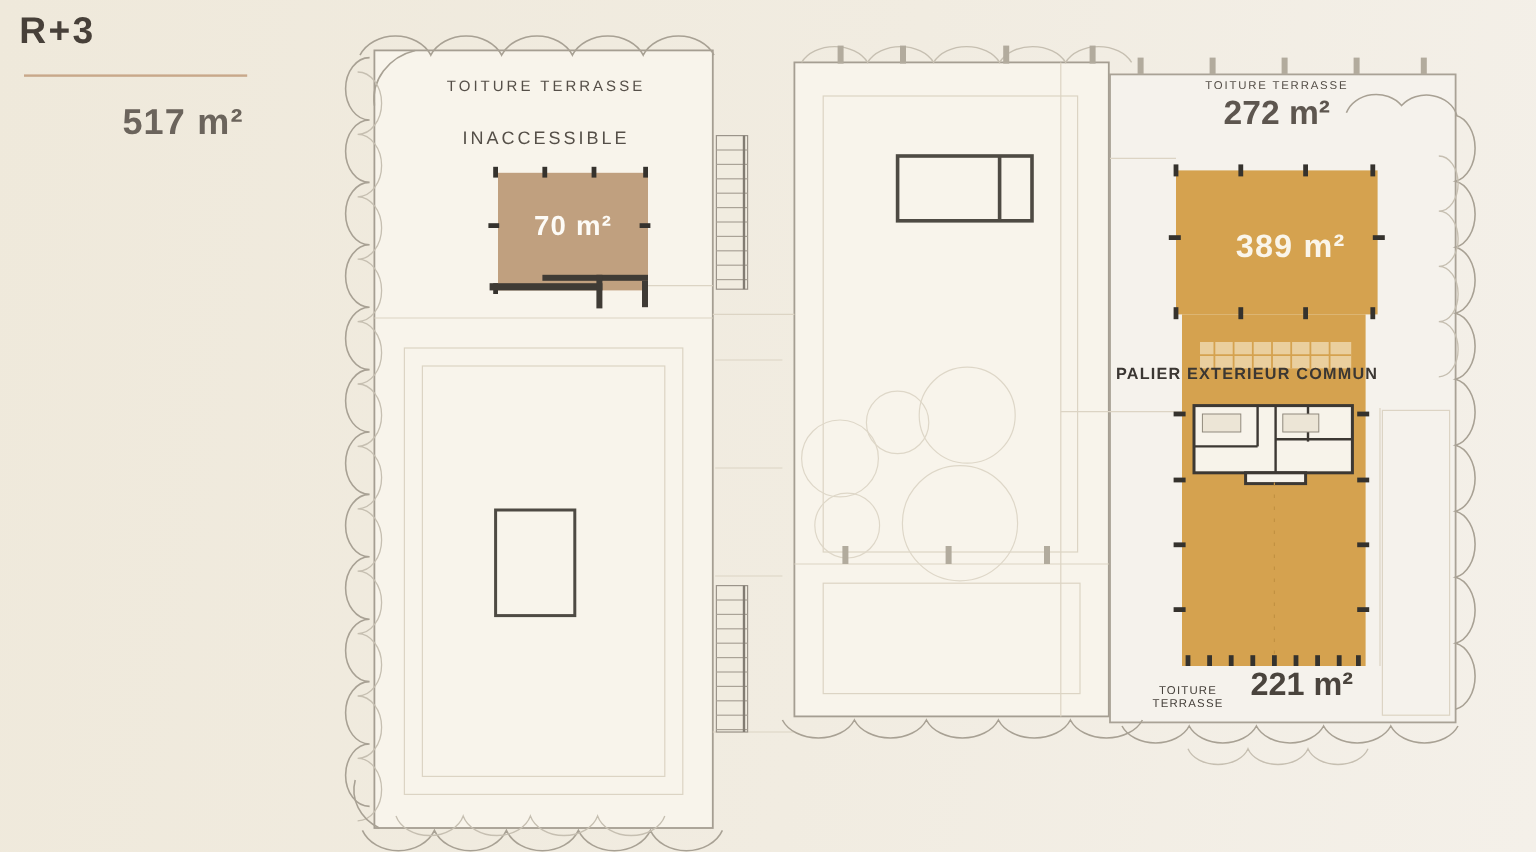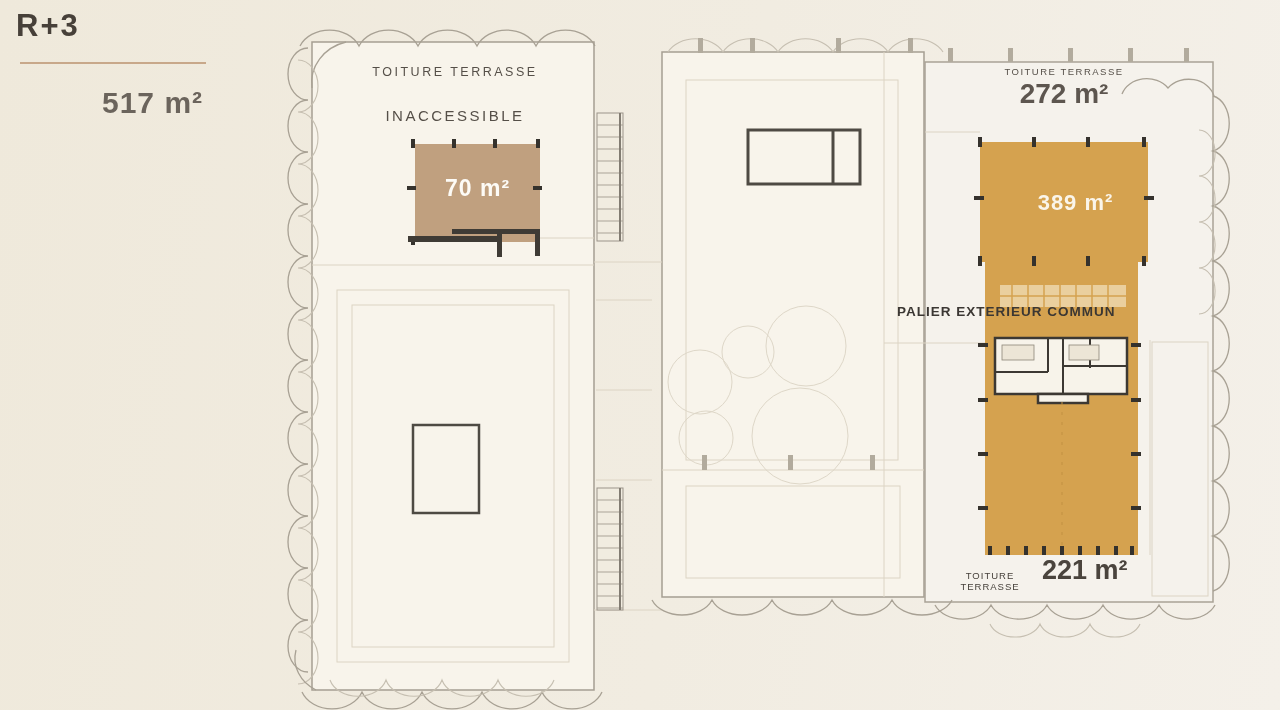--- a/index.html
+++ b/index.html
@@ -12,22 +12,22 @@
   .abs{position:absolute;}
   .hdr-level{left:16px;top:8px;font-size:31px;font-weight:bold;color:#474039;letter-spacing:2px;}
   .hdr-rule{left:20px;top:62px;width:186px;height:2px;background:#c8a88a;}
   .hdr-area{left:102px;top:86px;font-size:30px;font-weight:bold;color:#6b645c;letter-spacing:1px;}
   .cap{font-weight:normal;color:#554f48;text-align:center;}
   .left-roof-1{left:330px;top:65px;width:250px;font-size:12.5px;letter-spacing:2.5px;}
   .left-roof-2{left:330px;top:83px;width:250px;font-size:15px;letter-spacing:2.5px;margin-top:24px;}
   .area-89{left:415px;top:175px;width:125px;text-align:center;font-size:23px;font-weight:bold;color:#fdfbf6;letter-spacing:1px;}
   .rt-roof-cap{left:975px;top:66px;width:178px;font-size:9.5px;letter-spacing:1.5px;}
   .rt-roof-area{left:975px;top:78px;width:178px;text-align:center;font-size:28px;font-weight:bold;color:#5d564f;}
-  .area-389{left:980px;top:190px;width:191px;text-align:center;font-size:22px;font-weight:bold;color:#faf5ea;letter-spacing:1px;}
-  .palier{left:897px;top:304px;font-size:13.5px;font-weight:bold;letter-spacing:1px;color:#3b3733;}
+  .area-389{left:980px;top:190px;width:191px;text-align:center;font-size:27px;font-weight:bold;color:#faf5ea;letter-spacing:1px;}
+  .palier{left:897px;top:304px;font-size:13.5px;font-weight:bold;letter-spacing:1px;color:#3b3733;padding-left:33px;}
   .bt-roof-cap{left:940px;top:570px;width:100px;font-size:9.5px;letter-spacing:1px;color:#46413b;}
   .bt-roof-area{left:1042px;top:555px;font-size:27px;font-weight:bold;color:#4a443d;}
 
   
   .bld{fill:#f8f4eb;stroke:#a59e92;stroke-width:1.5;}
   .bld2{fill:#f5f2ec;stroke:#a9a296;stroke-width:1.5;}
   .faint{stroke:#dcd4c4;fill:none;stroke-width:1;}
   .circ{stroke:#ded7c8;fill:none;stroke-width:1;}
   .tree{stroke:#a8a194;fill:none;stroke-width:1.3;}
   .tree2{stroke:#c6bfb1;fill:none;stroke-width:1.1;}

